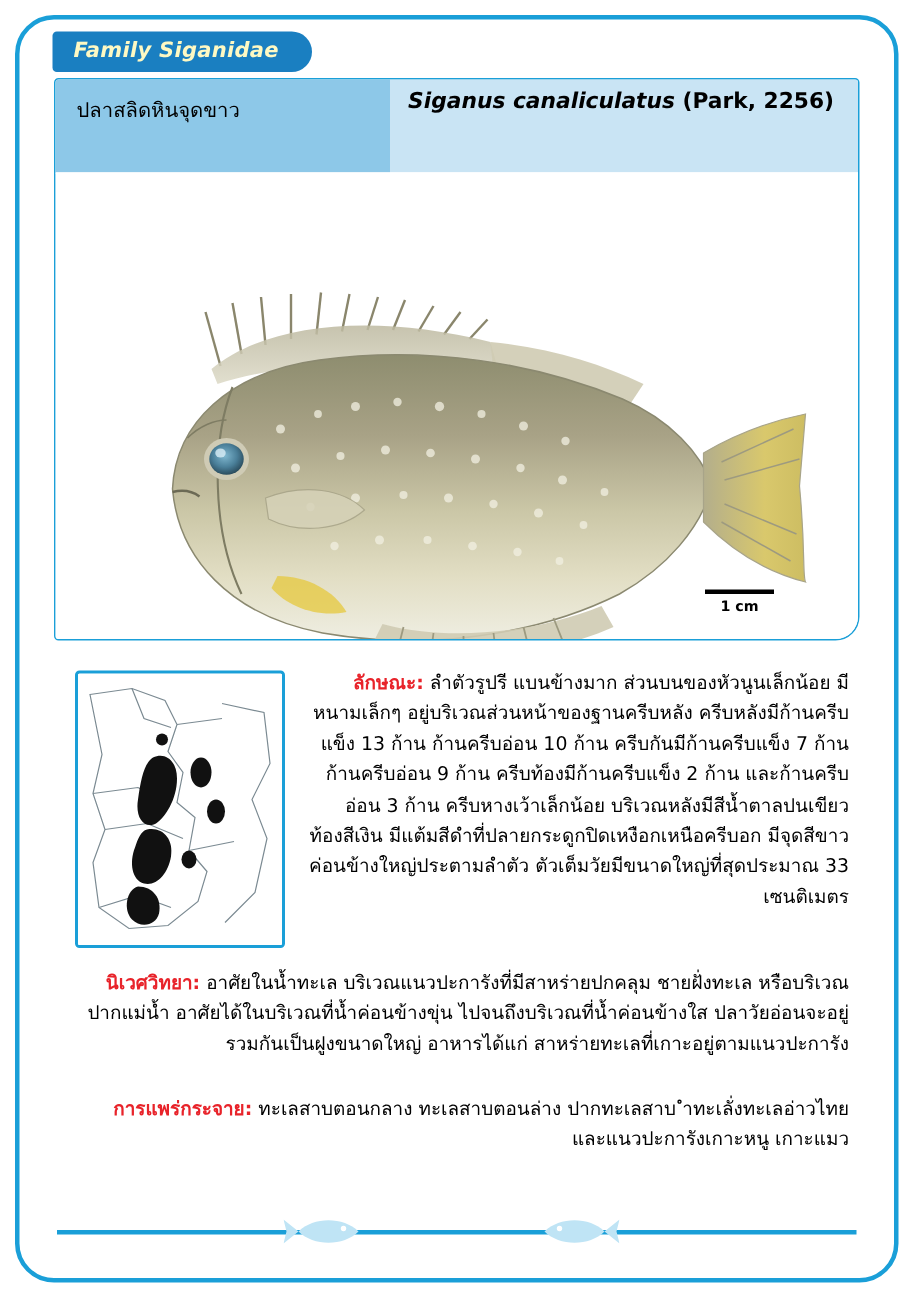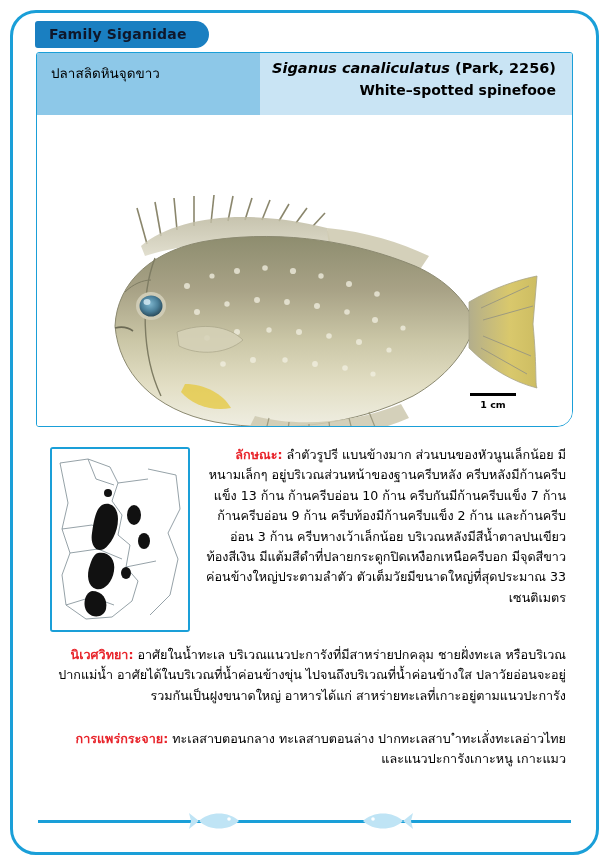--- a/index.html
+++ b/index.html
@@ -22,22 +22,23 @@
     width: 589px; height: 845px;
     border: 3px solid #1a9fd8;
     border-radius: 26px;
     background: #ffffff;
   }
   
   .family-tab {
     position: absolute;
     left: 35px; top: 21px;
     background: #1a7fc1;
-    color: #0f172a;
-    font-weight: bold;
+    color: #fef9c3;
+    font-weight: bold;
+    font-style: italic;
     font-size: 14px;
     padding: 5px 22px 6px 14px;
     border-radius: 3px 14px 14px 3px;
     letter-spacing: 0.2px;
     z-index: 5;
     white-space: nowrap;
   }
   
   .species-panel {
     position: absolute;
@@ -199,21 +200,20 @@
   <div class="species-panel">
     <div class="header-bar">
       <div class="header-left">
         <span class="thai-name">ปลาสลิดหินจุดขาว</span>
       </div>
       <div class="header-right">
         <div class="sci-line">
           <span class="sci-name">Siganus canaliculatus</span>
           <span class="authority">(Park, 2256)</span>
         </div>
-        <div class="common-name">White–spotted spinefooe</div>
       </div>
     </div>
 
     <div class="photo-area">
       <div class="fish-wrap">
         <svg width="537" height="313" viewBox="0 0 537 313">
           <defs>
             <linearGradient id="bodyGrad" x1="0" y1="0" x2="0" y2="1">
               <stop offset="0%" stop-color="#8e8d6f"></stop>
               <stop offset="28%" stop-color="#a8a286"></stop>

